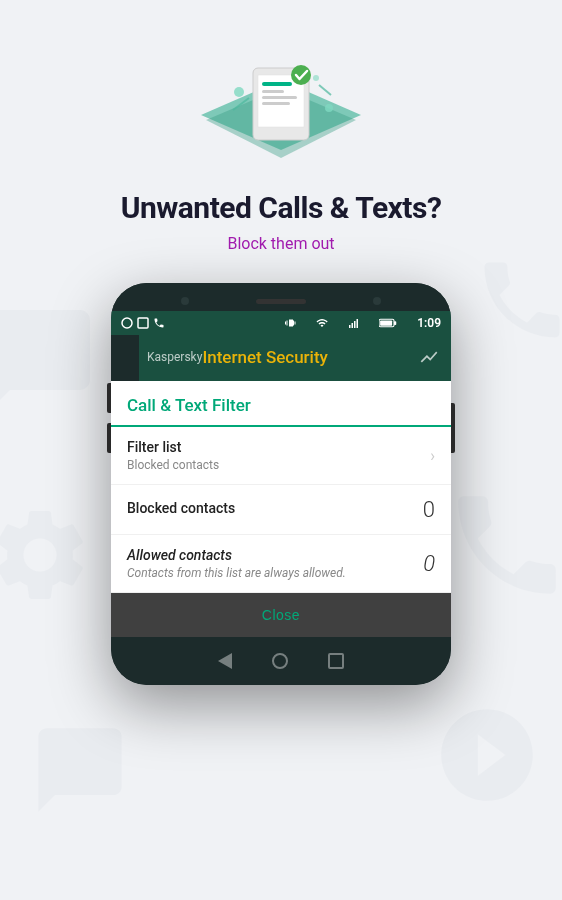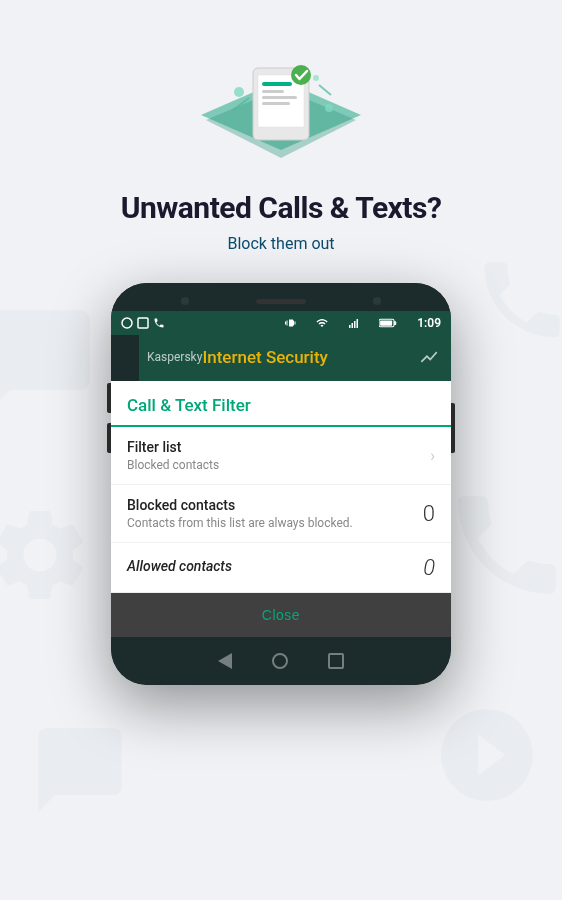--- a/index.html
+++ b/index.html
@@ -44,21 +44,21 @@
       font-size: 30px;
       font-weight: 700;
       color: #1a1a2e;
       text-align: center;
       letter-spacing: -0.5px;
       line-height: 1.2;
     }
 
     .hero-subtitle {
       font-size: 16px;
-      color: #0c4a6e;
+      color: #a21caf;
       text-align: center;
       margin-top: 8px;
       font-weight: 400;
     }
 
     
     .phone-container {
       display: flex;
       justify-content: center;
       margin-top: 30px;
@@ -448,28 +448,28 @@
           <div class="list-item-left">
             <div class="list-item-title">Filter list</div>
             <div class="list-item-subtitle">Blocked contacts</div>
           </div>
           <span class="list-item-arrow">›</span>
         </div>
 
         <div class="list-item">
           <div class="list-item-left">
             <div class="list-item-title">Blocked contacts</div>
-            <div class="list-item-subtitle">Contacts from this list are always blocked.</div>
           </div>
           <span class="list-item-count">0</span>
         </div>
 
         <div class="list-item" style="border-bottom:none;font-style:italic;">
           <div class="list-item-left">
             <div class="list-item-title">Allowed contacts</div>
+            <div class="list-item-subtitle">Contacts from this list are always allowed.</div>
           </div>
           <span class="list-item-count">0</span>
         </div>
 
         <div class="close-btn-row">
           <button class="close-btn">Close</button>
         </div>
       </div>
 
       <div class="phone-bottom">

